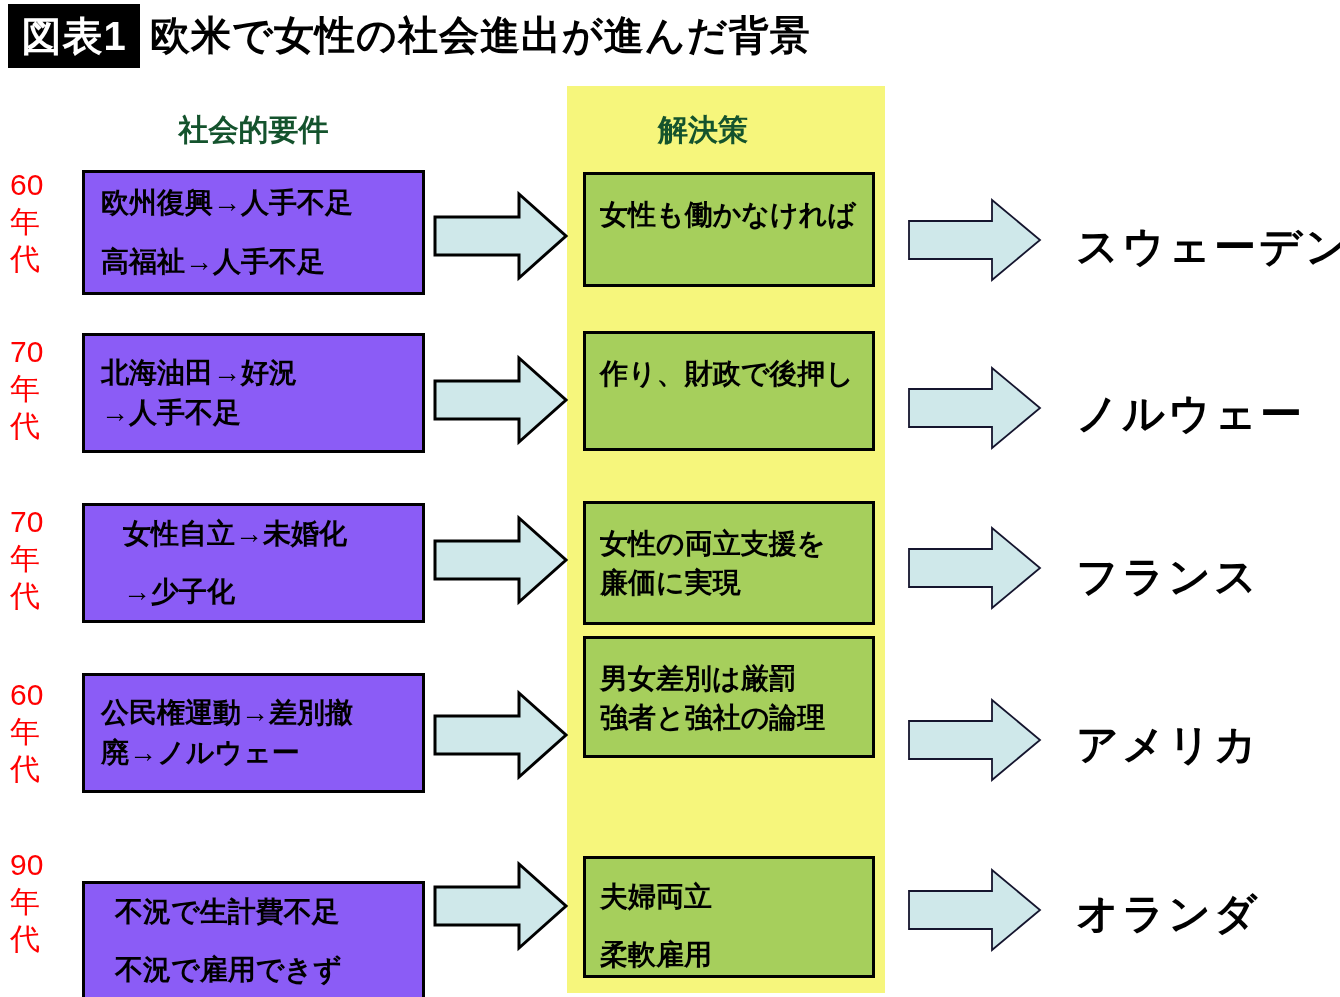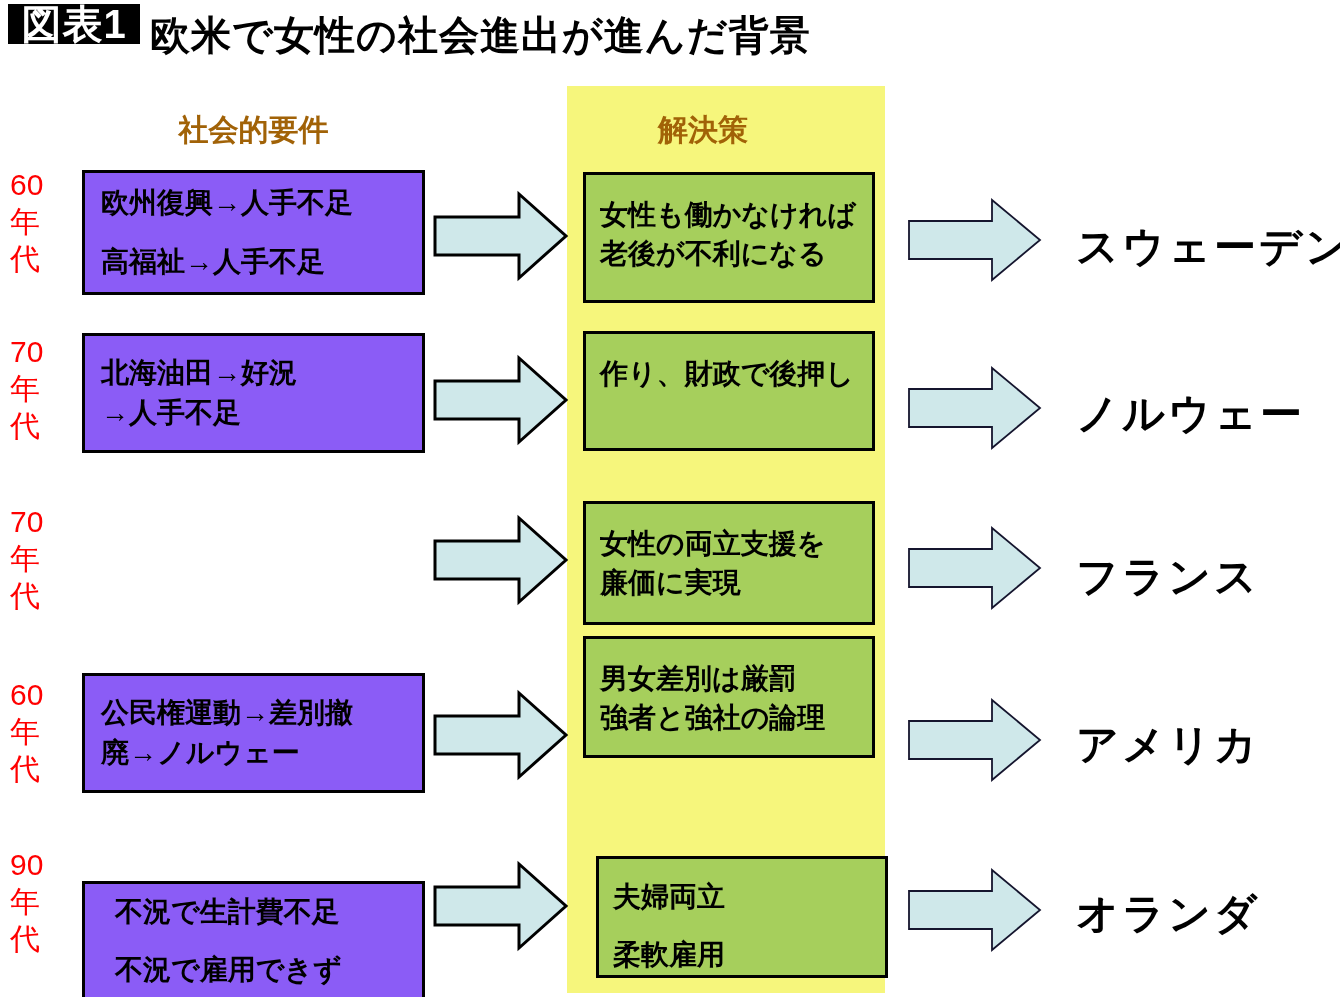--- a/index.html
+++ b/index.html
@@ -1,46 +1,46 @@
 <!DOCTYPE html>
 <html><head>
 <meta charset="utf-8">
 <style>
   html,body{margin:0;padding:0;background:#ffffff;}
   body{font-family:"Liberation Sans","DejaVu Sans",sans-serif;}
   #canvas{position:relative;width:1340px;height:997px;background:#ffffff;overflow:hidden;}
 
   
-  .title-tag{position:absolute;left:8px;top:4px;width:132px;height:40px;background:#000;
+  .title-tag{position:absolute;left:8px;top:4px;width:132px;height:64px;background:#000;
     color:#fff;font-size:40px;font-weight:bold;display:flex;align-items:center;justify-content:center;
     letter-spacing:1px;}
   .title-text{position:absolute;left:150px;top:8px;font-size:40px;font-weight:bold;color:#000;
     letter-spacing:1px;white-space:nowrap;font-family:Liberation Mono, monospace;}
 
   
   .yellow-band{position:absolute;left:567px;top:86px;width:318px;height:907px;background:#f6f67c;}
 
   
-  .col-header{position:absolute;top:110px;font-size:30px;font-weight:bold;color:#a16207;text-align:center;}
+  .col-header{position:absolute;top:110px;font-size:30px;font-weight:bold;color:#14532d;text-align:center;}
   .col-header.left{left:82px;width:343px;}
   .col-header.mid{left:567px;width:272px;}
 
   
   .era{position:absolute;left:10px;width:48px;color:#ff0000;font-size:30px;line-height:37px;
     word-break:break-all;text-align:left;}
 
   
   .box{position:absolute;box-sizing:border-box;display:flex;flex-direction:column;
     font-size:28px;font-weight:bold;color:#000;line-height:1.15;}
   .req-box{left:82px;width:343px;background:#8b5cf6;border:3px solid #000;padding:0 0 0 16px;}
   .sol-box{left:583px;width:292px;background:#a6cf5c;border:3px solid #000;padding:0 0 0 14px;}
   .box.spread{justify-content:center;gap:26px;}
   .box.tight{justify-content:center;gap:7px;}
   .box.upper{justify-content:flex-start;padding-top:24px;gap:7px;}
-  .box.upper-spread{justify-content:flex-start;padding-top:22px;gap:26px;margin-left:13px;}
+  .box.upper-spread{justify-content:flex-start;padding-top:22px;gap:26px;}
   .box.indent{padding-left:38px;}
   .box.indent-sm{padding-left:30px;margin-top:36px;}
   .box .ln{white-space:nowrap;}
 
   
   .arrow{position:absolute;}
   .arrow1{left:433px;width:136px;height:92px;}
   .arrow2{left:908px;width:134px;height:88px;}
   .arrow svg{display:block;width:100%;height:100%;}
 
@@ -64,23 +64,22 @@
   <div class="era" style="top:166px">60年代</div>
   <div class="box req-box spread" style="top:170px;height:125px">
     <span class="ln">欧州復興→人手不足</span>
     <span class="ln">高福祉→人手不足</span>
   </div>
   <div class="arrow arrow1" style="top:190px">
     <svg viewBox="0 0 136 92">
         <polygon points="2,27 86,27 86,4 133,46 86,88 86,65 2,65" fill="#cfe8ea" stroke="#000" stroke-width="3"></polygon>
       </svg>
   </div>
-  <div class="box sol-box upper" style="top:172px;height:131px">
+  <div class="box sol-box upper" style="top:172px;height:115px">
     <span class="ln">女性も働かなければ</span>
-    <span class="ln">老後が不利になる</span>
   </div>
   <div class="arrow arrow2" style="top:196px">
     <svg viewBox="0 0 134 88">
         <polygon points="1,25 84,25 84,4 132,44 84,84 84,63 1,63" fill="#cfe8ea" stroke="#15152e" stroke-width="1.8"></polygon>
       </svg>
   </div>
   <div class="country" style="top:219px">スウェーデン</div>
 
   <div class="era" style="top:333px">70年代</div>
   <div class="box req-box tight" style="top:333px;height:120px">
@@ -96,20 +95,24 @@
     <span class="ln">作り、財政で後押し</span>
   </div>
   <div class="arrow arrow2" style="top:364px">
     <svg viewBox="0 0 134 88">
         <polygon points="1,25 84,25 84,4 132,44 84,84 84,63 1,63" fill="#cfe8ea" stroke="#15152e" stroke-width="1.8"></polygon>
       </svg>
   </div>
   <div class="country" style="top:386px">ノルウェー</div>
 
   <div class="era" style="top:503px">70年代</div>
+  <div class="box req-box spread indent" style="top:503px;height:120px">
+    <span class="ln">女性自立→未婚化</span>
+    <span class="ln">→少子化</span>
+  </div>
   <div class="arrow arrow1" style="top:514px">
     <svg viewBox="0 0 136 92">
         <polygon points="2,27 86,27 86,4 133,46 86,88 86,65 2,65" fill="#cfe8ea" stroke="#000" stroke-width="3"></polygon>
       </svg>
   </div>
   <div class="box sol-box upper" style="top:501px;height:124px">
     <span class="ln">女性の両立支援を</span>
     <span class="ln">廉価に実現</span>
   </div>
   <div class="arrow arrow2" style="top:524px">

